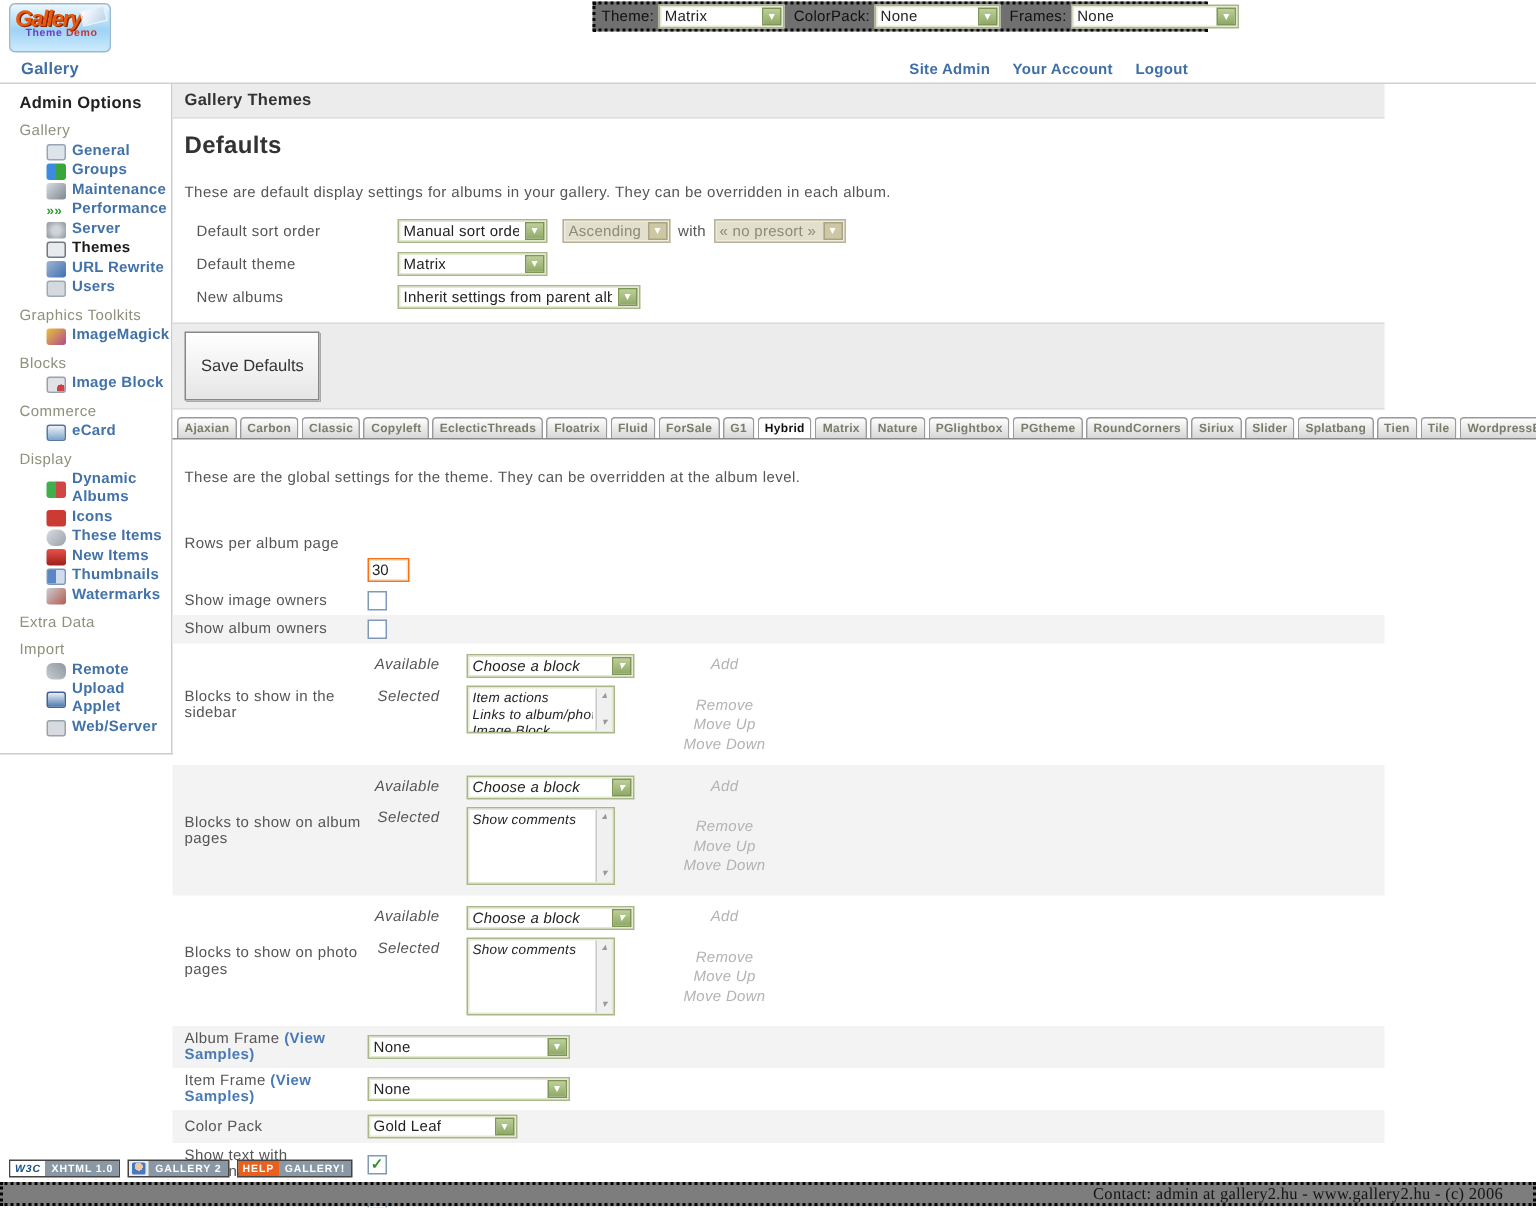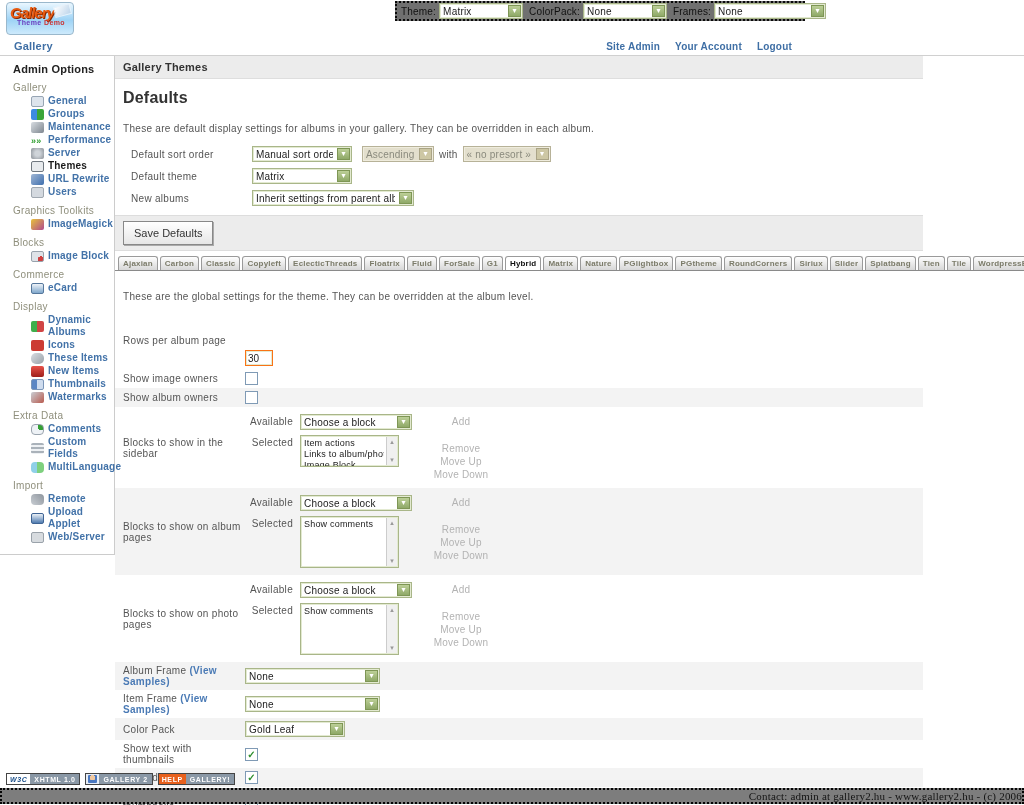--- a/index.html
+++ b/index.html
@@ -83,41 +83,41 @@
   .sel.dis { background:#e3dfcd; border-color:#b7b298; box-shadow:inset 0 0 0 1px #efecdd; }
   .sel.dis .v { color:#8a8a7d; }
   .sel.dis .b { background:#cdc7a4; border-color:#aaa486; }
   .w72{width:72px}.w88{width:88px}.w100{width:100px}.w112{width:112px}.w135{width:135px}.w162{width:162px}
   .tin { width:28px; height:16px; border:1px solid #f97316; box-shadow:inset 0 0 0 1px #e3ead1;
          font:10px "Liberation Sans",sans-serif; padding:0 2px; color:#222;margin-top:36px; }
   .cb { width:13px; height:13px; background:#fff; border:1px solid #7f9ab5; display:inline-block;
         text-align:center; line-height:12px; font-size:10px; color:#2e8f2e; font-weight:bold; cursor:pointer; }
   .cb.checked::after { content:"\2713"; }
   .btn { background:linear-gradient(180deg,#ffffff,#e6e6e6); border:1px solid #888; box-shadow:1px 1px 0 #aaa;
-         font:11px "Liberation Sans",sans-serif; color:#333; padding:5px 10px; cursor:pointer; }
+         font:11px "Liberation Sans",sans-serif; color:#333; padding:16px 10px; cursor:pointer; }
   .lk { color:#4a7ab5; font-weight:bold; cursor:pointer; }
 
   .drow { display:flex; align-items:center; padding:3px 8px; }
-  .drow .lbl { width:121px; flex-shrink:0; letter-spacing:.3px; }
+  .drow .lbl { width:134px; flex-shrink:0; letter-spacing:.3px; }
   .drow .gap { margin:0 5px; color:#555; }
   .graybar { background:#ececec; border-top:1px solid #ddd; border-bottom:1px solid #ddd; padding:5px 8px; }
 
   
   .tabs { margin-top:3px; padding:2px 0 0 3px; border-bottom:1px solid #8a8a8a; white-space:nowrap; overflow:hidden; }
   .tab { display:inline-block; vertical-align:bottom; border:1px solid #9a9a9a; border-bottom:none;
          border-radius:3px 3px 0 0; background:linear-gradient(180deg,#fefefe,#d7d7d7); padding:2px 4px;
          font-size:8px; font-weight:bold; color:#7b7b69; margin-right:2px; cursor:pointer; }
   .tab.active { background:#fff; color:#111; position:relative; padding-bottom:3px; margin-bottom:-1px; }
 
   
   .row { display:flex; align-items:center; padding:3px 8px; min-height:19px; }
   .row .lbl, .brow .lbl { width:122px; flex-shrink:0; letter-spacing:.3px; }
   .alt { background:#f3f3f3; }
   .brow { display:flex; align-items:center; padding:7px 8px; }
-  .bgrid { display:grid; grid-template-columns:48px 114px 80px; gap:5px 7px; align-items:start; }
+  .bgrid { display:grid; grid-template-columns:48px 114px 80px; gap:5px 18px; align-items:start;font-style:italic; }
   .slbl { text-align:right; padding-top:2px; letter-spacing:.3px; }
   .addl { color:#b3b3b3; text-align:center; padding-top:2px; cursor:default; }
   .acts { color:#b3b3b3; text-align:center; font-size:10px; line-height:13px; padding-top:7px; }
   .lb { width:99px; background:#fff; border:1px solid #a9b689; box-shadow:inset 0 0 0 1px #e3ead1;
         position:relative; padding:2px 14px 2px 3px; font-size:9px; overflow:hidden; }
   .h48{height:32px}.h52{height:52px}
   .lb .opt { white-space:nowrap; overflow:hidden; line-height:11px; color:#222; }
   .lb .sb { position:absolute; right:1px; top:1px; bottom:1px; width:11px; background:#f0f0f0; border-left:1px solid #ccc;
             display:flex; flex-direction:column; justify-content:space-between; align-items:center;
             font-size:7px; color:#999; line-height:8px; padding:1px 0; }
@@ -127,21 +127,21 @@
   .badge { display:inline-flex; border:1px solid #444; margin-right:5px; height:12px; font-size:7px;
            font-weight:bold; letter-spacing:.6px; line-height:10px; cursor:pointer; }
   .b-l { padding:1px 3px; background:#fff; color:#1a4f8a; }
   .bw3c { font-style:italic; }
   .b-r { padding:1px 4px; background:#8a98a6; color:#fff; }
   .bhelp { background:#e8601c; color:#fff; }
   .bg2 { padding:1px 2px; background:#e8eef6; }
   .g2face { display:inline-block; width:9px; height:8px; background:radial-gradient(circle at 50% 35%,#f0c8a0 0 38%,#4a78c0 39%); border-radius:1px; }
   .bottombar { position:absolute; left:0; right:0; bottom:1px; height:16px; background:#7d7d7d;
                border:2px dotted #050505; text-align:right; font:11px "Liberation Serif", serif; color:#141414;
-               line-height:12px; padding-right:0; }
+               line-height:12px; padding-right:20px; }
 </style>
 </head>
 <body>
 
 <div class="page">
 
   <div class="header">
     <div class="logo">
       <div class="gtxt">Gallery</div>
       <div class="sub"><span class="t1">Theme</span> <span class="t2">Demo</span></div>
@@ -281,35 +281,20 @@
                   <span>Thumbnails</span>
                 </div>
               <div class="sitem">
                   <span data-icon="watermarks-icon"></span>
                   <span>Watermarks</span>
                 </div>
             </div>
           </div>
           <div class="sgroup">
             <div class="sglabel">Extra Data</div>
-            <div>
-
-            <div class="sitem">
-                  <span data-icon="comments-icon"></span>
-                  <span>Comments</span>
-                </div>
-              <div class="sitem">
-                  <span data-icon="custom-fields-icon"></span>
-                  <span>Custom Fields</span>
-                </div>
-              <div class="sitem">
-                  <span data-icon="multilanguage-icon"></span>
-                  <span>MultiLanguage</span>
-                </div>
-            </div>
           </div>
           <div class="sgroup">
             <div class="sglabel">Import</div>
             <div>
 
             <div class="sitem">
                   <span data-icon="remote-icon"></span>
                   <span>Remote</span>
                 </div>
               <div class="sitem">

